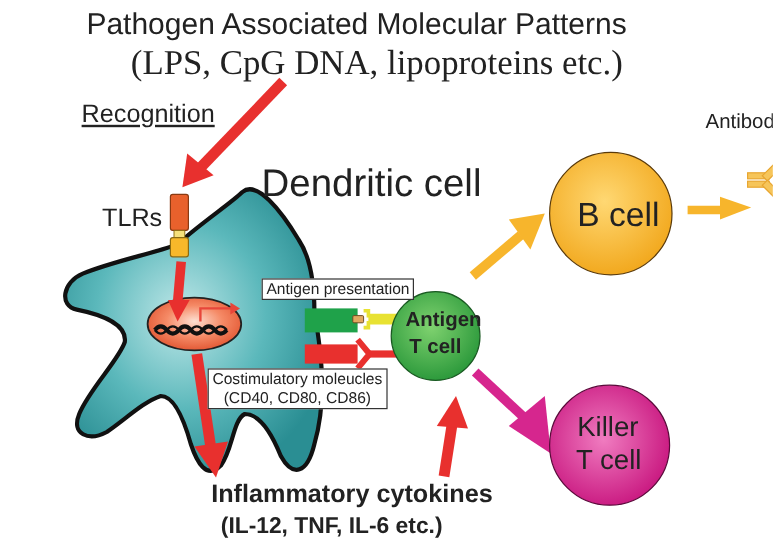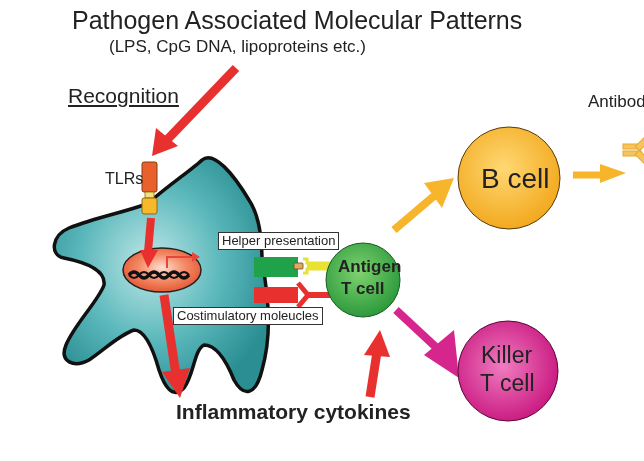--- a/index.html
+++ b/index.html
@@ -99,27 +99,30 @@
     <rect x="622" y="201" width="6" height="16" transform="rotate(-45 625 209)"></rect>
   </g>
 
   <line x1="352" y1="310" x2="395" y2="350" stroke="#d6268e" stroke-width="8"></line>
   <polygon points="380,355 410,330 415,378" fill="#d6268e"></polygon>
 
   <circle cx="464" cy="371" r="50" fill="url(#gK)" stroke="#5a0a3a" stroke-width="1"></circle>
 </svg>
 
 <div class="txt" style="left:28px;top:6px;font-size:25px;">Pathogen Associated Molecular Patterns</div>
-<div class="txt" style="left:65px;top:37px;font-size:17px;">(LPS, CpG DNA, lipoproteins etc.)</div>
+<div class="txt" style="left:65px;top:37px;font-size:29px;font-family:Liberation Serif, serif;">(LPS, CpG DNA, lipoproteins etc.)</div>
 <div class="txt" style="left:24px;top:84px;font-size:21px;text-decoration:underline;">Recognition</div>
-<div class="txt" style="left:61px;top:170px;font-size:16px;">TLRs</div>
-<div class="box" style="left:174px;top:232px;">Helper presentation</div>
+<div class="txt" style="left:41px;top:170px;font-size:21px;">TLRs</div>
+<div class="txt" style="left:174px;top:134px;font-size:32px;">Dendritic cell</div>
+<div class="box" style="left:174px;top:232px;">Antigen presentation</div>
 <div class="box" style="left:129px;top:307px;text-align:center;">
   <div>Costimulatory moleucles</div>
+  <div>(CD40, CD80, CD86)</div>
 </div>
 <div class="txt" style="left:294px;top:257px;font-size:17px;font-weight:bold;">Antigen</div>
 <div class="txt" style="left:297px;top:279px;font-size:17px;font-weight:bold;">T cell</div>
 <div class="txt" style="left:437px;top:163px;font-size:28px;">B cell</div>
 <div class="txt" style="left:544px;top:92px;font-size:17px;">Antibody</div>
 <div class="txt" style="left:437px;top:342px;font-size:23px;">Killer</div>
 <div class="txt" style="left:436px;top:370px;font-size:23px;">T cell</div>
 <div class="txt" style="left:132px;top:400px;font-size:21px;font-weight:bold;">Inflammatory cytokines</div>
+<div class="txt" style="left:140px;top:428px;font-size:19px;font-weight:bold;">(IL-12, TNF, IL-6 etc.)</div>
 </div>
 
 </body></html>

